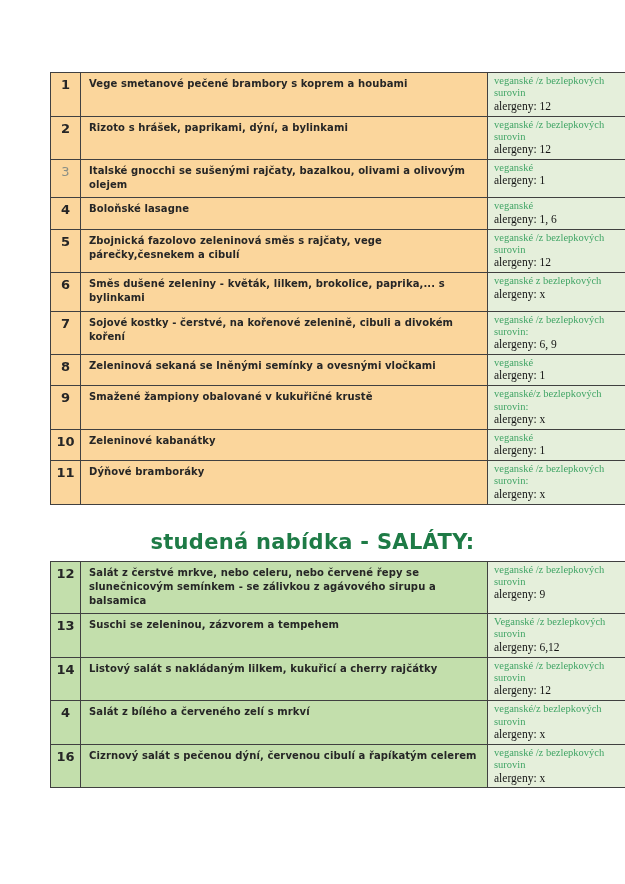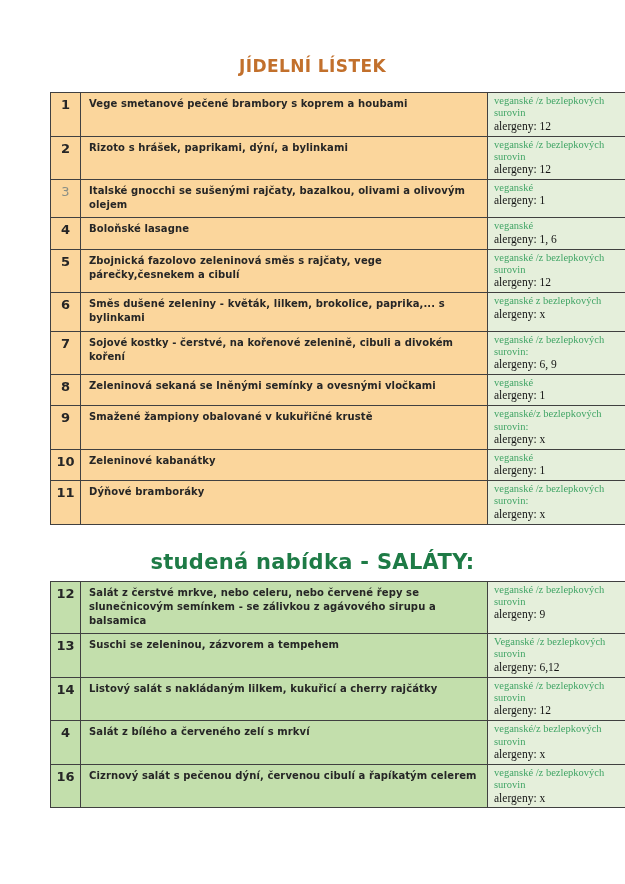--- a/index.html
+++ b/index.html
@@ -62,21 +62,20 @@
   .section-title{
     margin-top:25px;margin-bottom:7px;text-align:center;
     font-size:21px;font-weight:bold;color:var(--c_section,#1e7b46);
     letter-spacing:0.3px;
   }
 </style>
 </head>
 <body style="--c_title: #c2702c; --c_year: #e07c28; --c_orange_bg: #fbd69c; --c_green_row: #c3dfac; --c_green_info: #e5efdb; --c_section: #1e7b46; --c_diet: #41a566; --c_border: #404040; --c_text: #262626;">
 
 <div class="header">
-  <div class="title1">JÍDELNÍ LÍSTEK</div>
 </div>
 
 <table class="menu hot" style="margin-top:16px;">
   <tbody id="hot-body">
       <tr>
     <td class="num">1</td>
     <td class="dish">Vege smetanové pečené brambory s koprem a houbami</td>
     <td class="info">
       <div class="diet">veganské /z bezlepkových surovin</div>
       <div class="alg">alergeny: 12</div>

